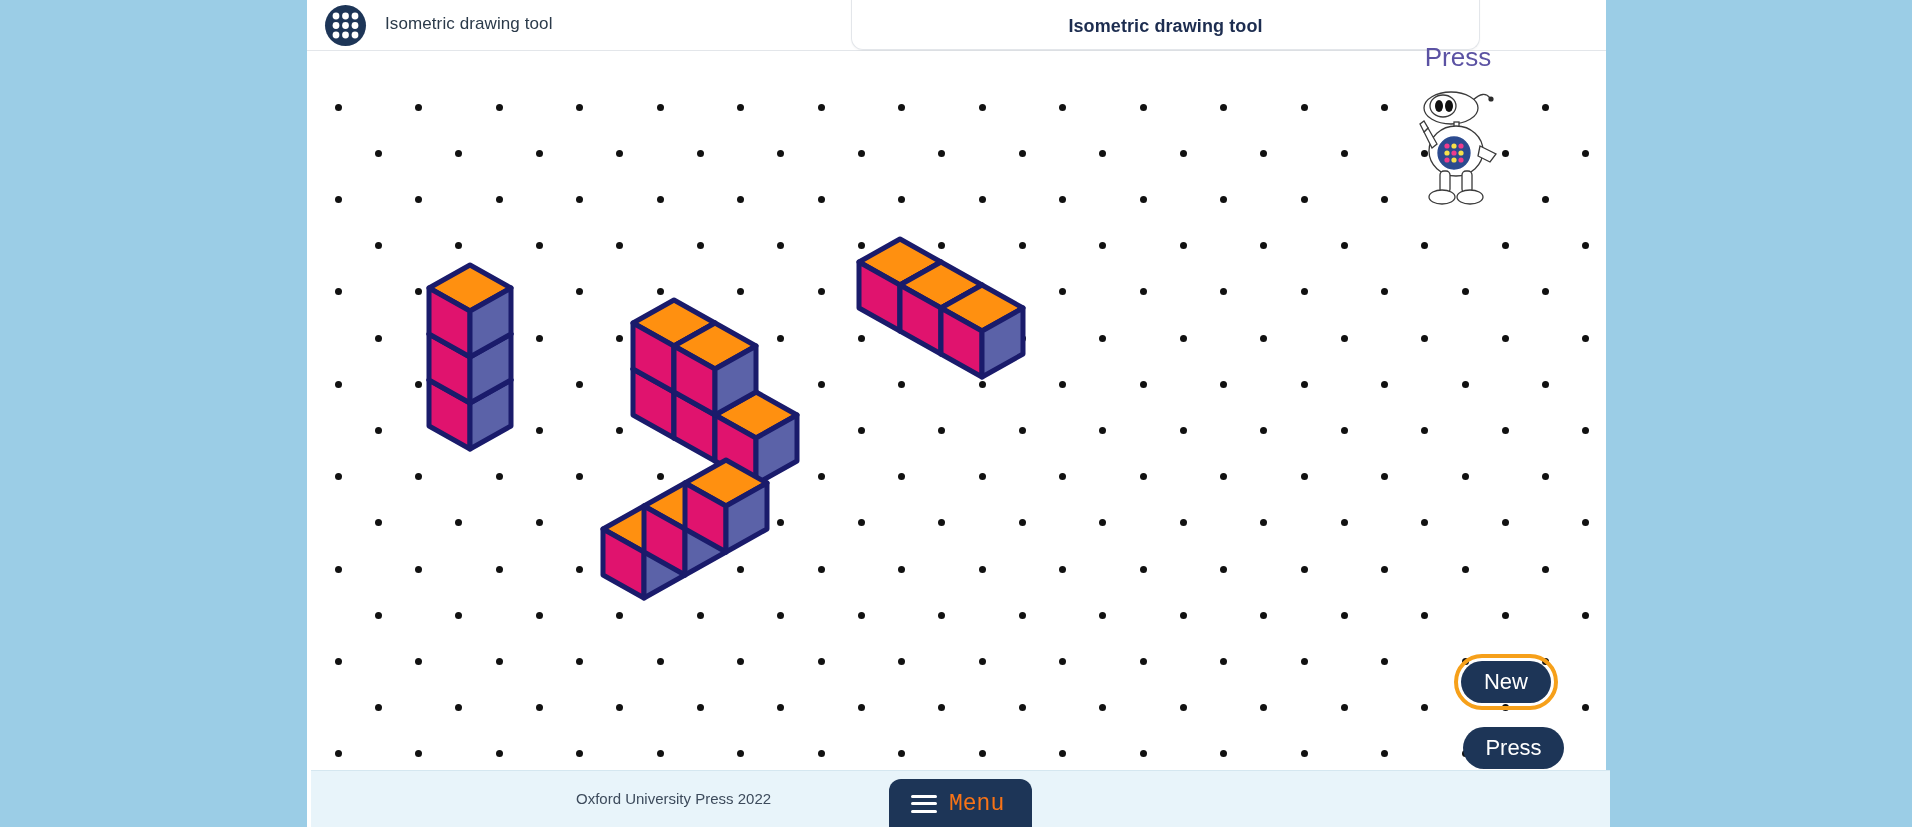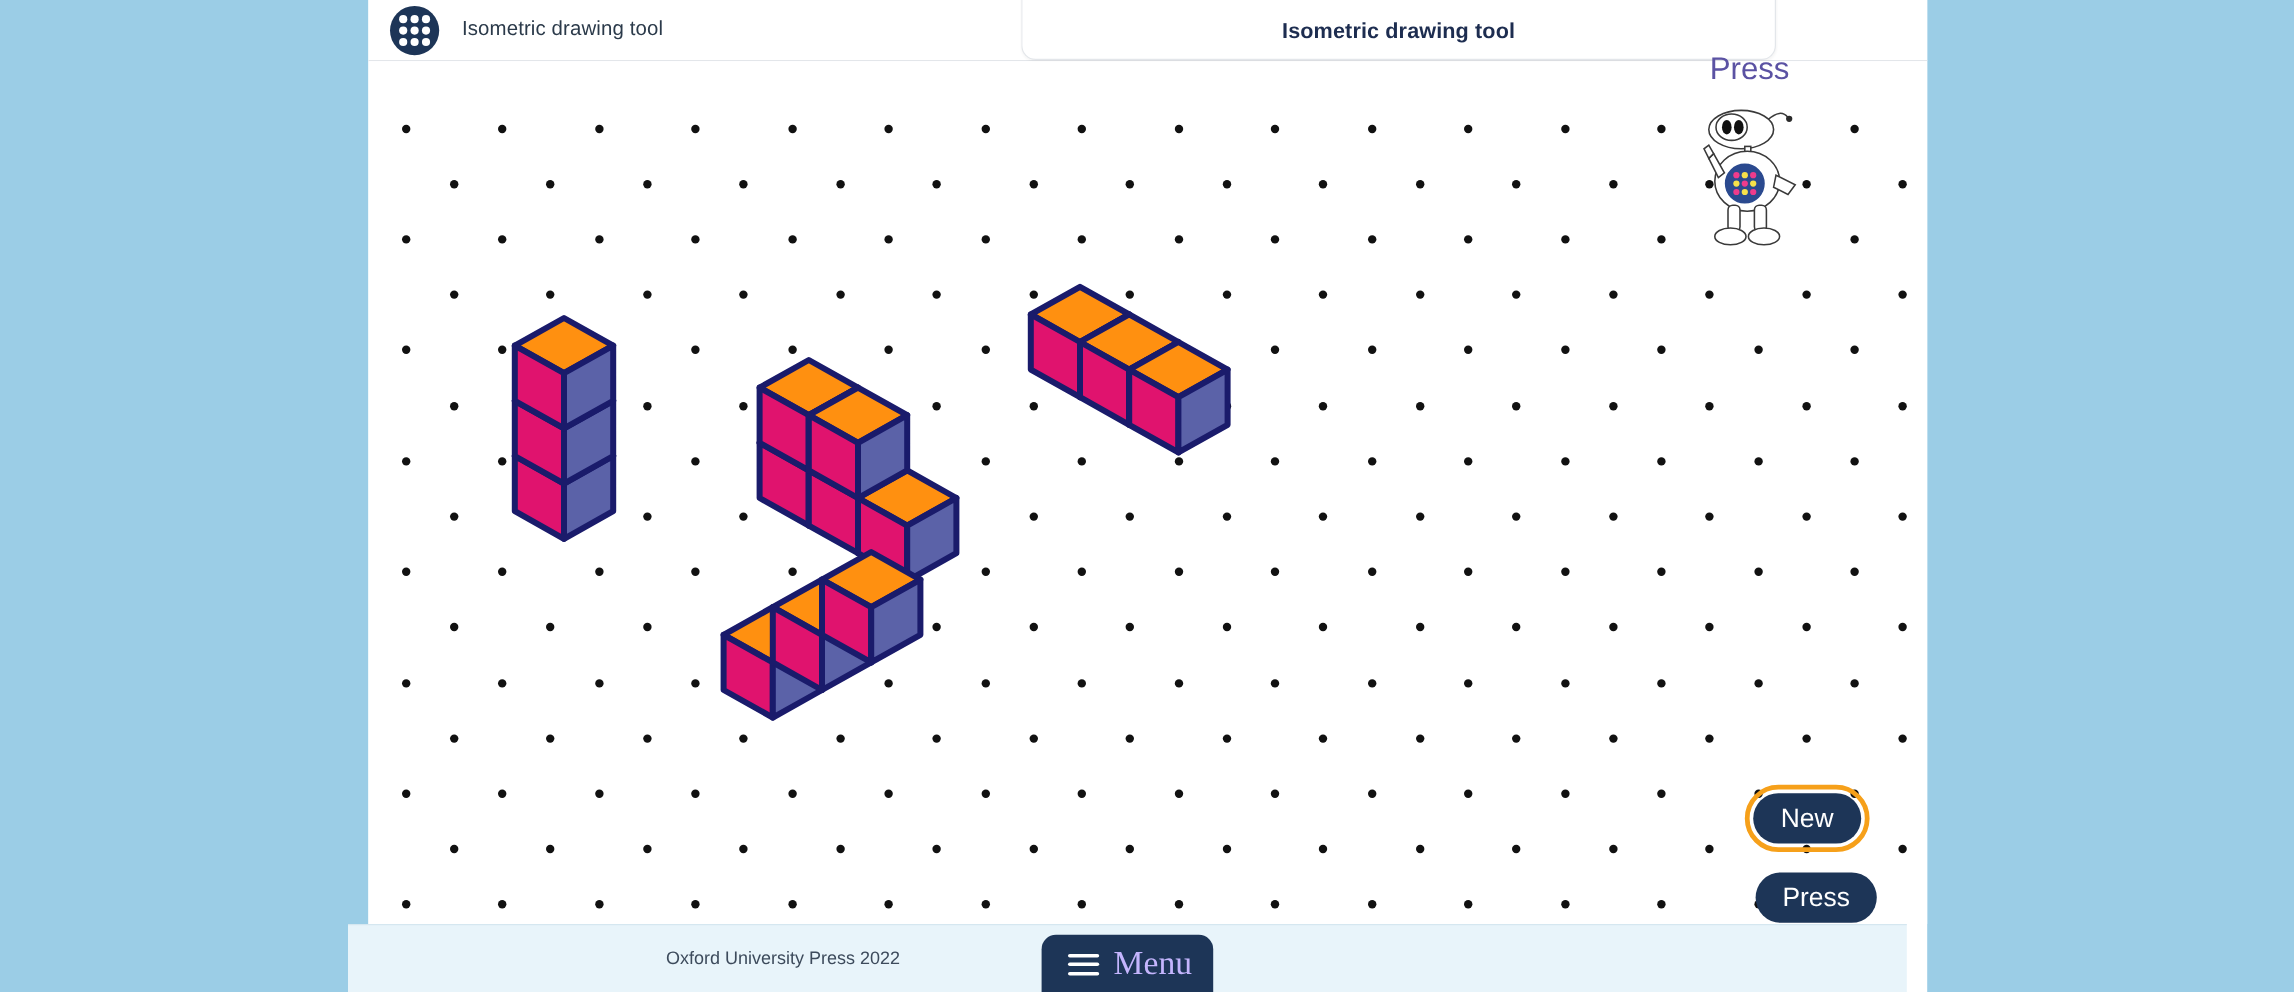--- a/index.html
+++ b/index.html
@@ -146,21 +146,21 @@
     outline-offset: 3px;
   }
   .btn-reset {
     left: 1463px; top: 727px;
     width: 101px; height: 42px;
   }
 
   
   .footer {
     position: absolute;
-    left: 290px; top: 770px;
+    left: 311px; top: 770px;
     width: 1299px; height: 57px;
     background: #e8f4fa;
     border-top: 1px solid #d5e7f0;
   }
   .footer-copy {
     position: absolute;
     left: 265px; top: 19px;
     font-size: 15px;
     color: #3d4b5c;
     white-space: nowrap;
@@ -180,23 +180,23 @@
   .hamburger {
     width: 26px; height: 18px;
     display: flex; flex-direction: column;
     justify-content: space-between;
   }
   .hamburger i {
     display: block; height: 3px; width: 100%;
     background: #ffffff; border-radius: 2px;
   }
   .menu-label {
-    color: #c4b5fd;
-    font-size: 28px;
-    font-family: Liberation Serif, serif;
+    color: #f97316;
+    font-size: 23px;
+    font-family: Liberation Mono, monospace;
   }
 </style>
 </head>
 <body>
 
 <div id="root">
 
   <div class="app-panel">
 
     <div class="topbar">

